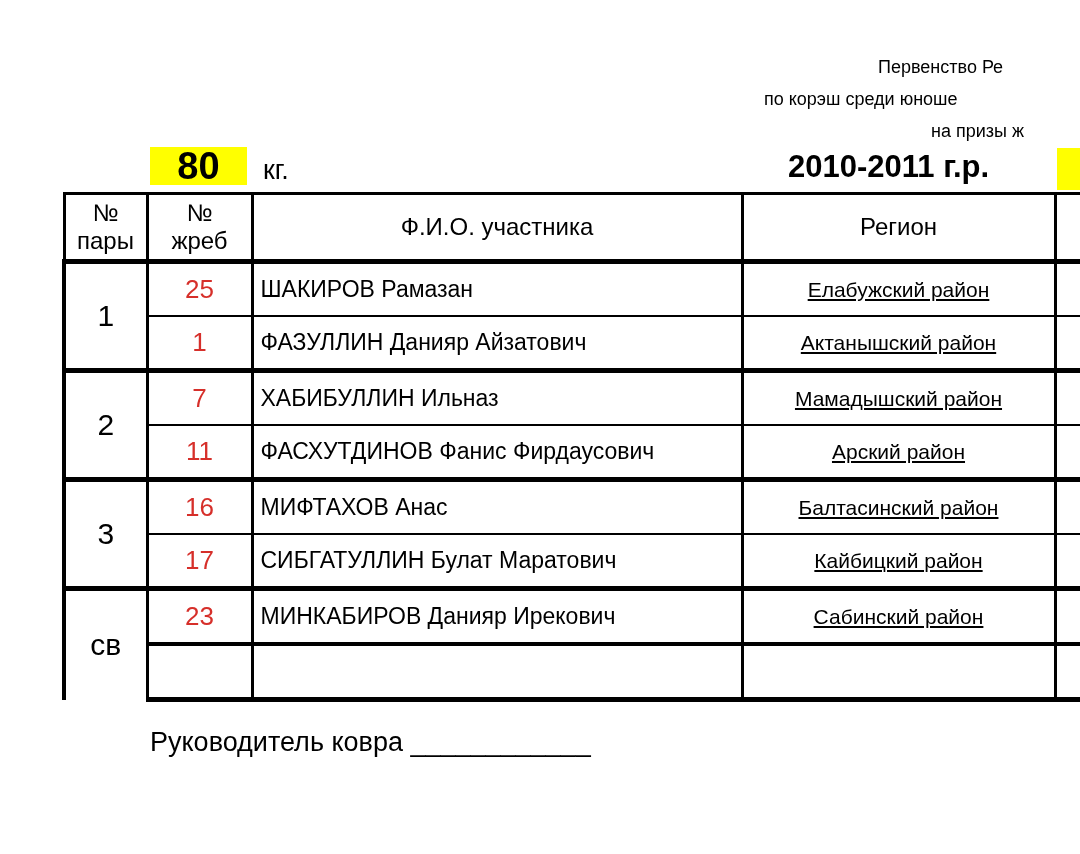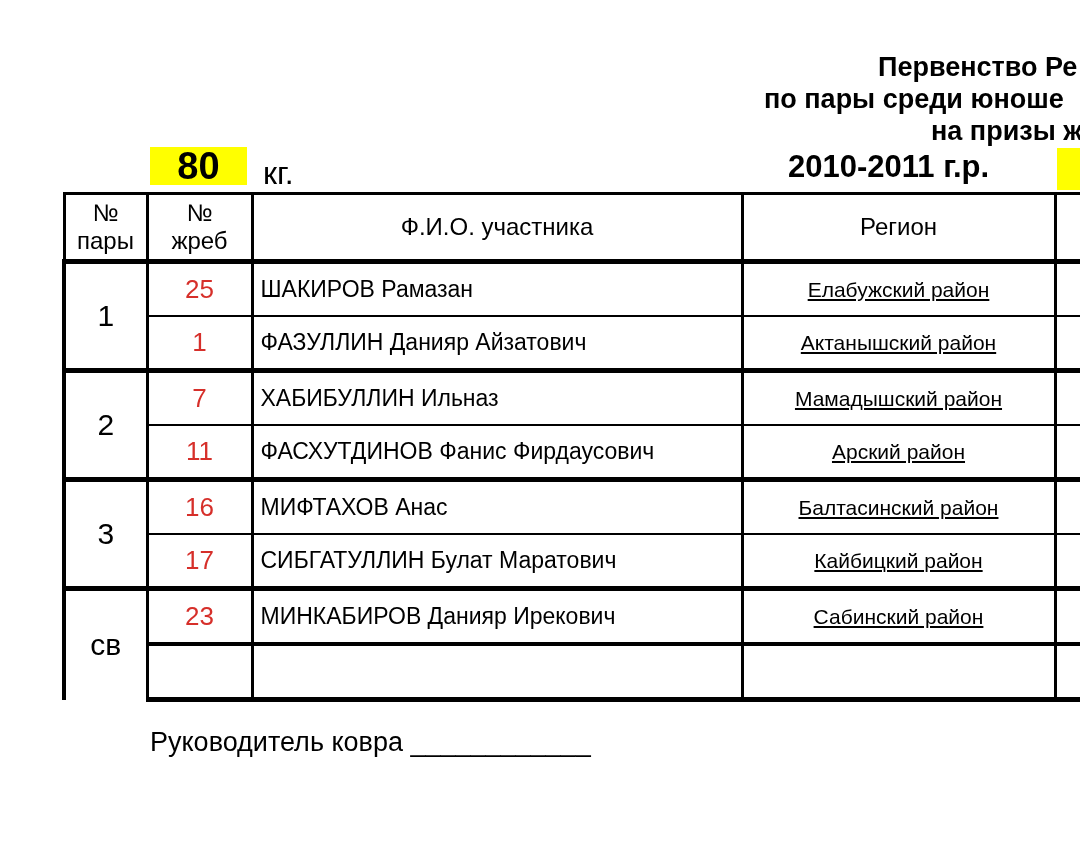--- a/index.html
+++ b/index.html
@@ -10,22 +10,22 @@
     overflow: hidden;
     background: #ffffff;
     font-family: "Liberation Sans", sans-serif;
     color: #000000;
   }
 
   
   .title-line {
     position: absolute;
     white-space: nowrap;
-    font-weight: bold;
-    font-size: 27px;
+    font-weight: normal;
+    font-size: 18px;
     line-height: 30px;
   }
   #title-line1 { left: 878px; top: 52px; }
   #title-line2 { left: 764px; top: 84px; }
   #title-line3 { left: 931px; top: 116px; }
 
   #age-group {
     position: absolute;
     left: 788px; top: 149px;
     font-weight: bold;
@@ -37,21 +37,21 @@
     position: absolute;
     left: 150px; top: 147px;
     width: 97px; height: 38px;
     background: #ffff00;
     display: flex; align-items: center; justify-content: center;
     font-weight: bold; font-size: 38px; line-height: 38px;
   }
   #weight-unit {
     position: absolute;
     left: 263px; top: 155px;
-    font-size: 32px;
+    font-size: 27px;
   }
   #right-highlight-fragment {
     position: absolute;
     left: 1057px; top: 148px;
     width: 40px; height: 42px;
     background: #ffff00;
   }
 
   
   .table-wrap {
@@ -120,21 +120,21 @@
     position: absolute;
     left: 150px; top: 727px;
     font-size: 27px;
     white-space: nowrap;
   }
 </style>
 </head>
 <body>
 
 <div class="title-line" id="title-line1">Первенство Ре</div>
-<div class="title-line" id="title-line2">по пары среди юноше</div>
+<div class="title-line" id="title-line2">по корэш среди юноше</div>
 <div class="title-line" id="title-line3">на призы ж</div>
 <div id="age-group">2010-2011 г.р.</div>
 
 <div id="weight-box">80</div>
 <div id="weight-unit">кг.</div>
 <div id="right-highlight-fragment"></div>
 
 <div class="table-wrap">
   <table>
     <colgroup>

